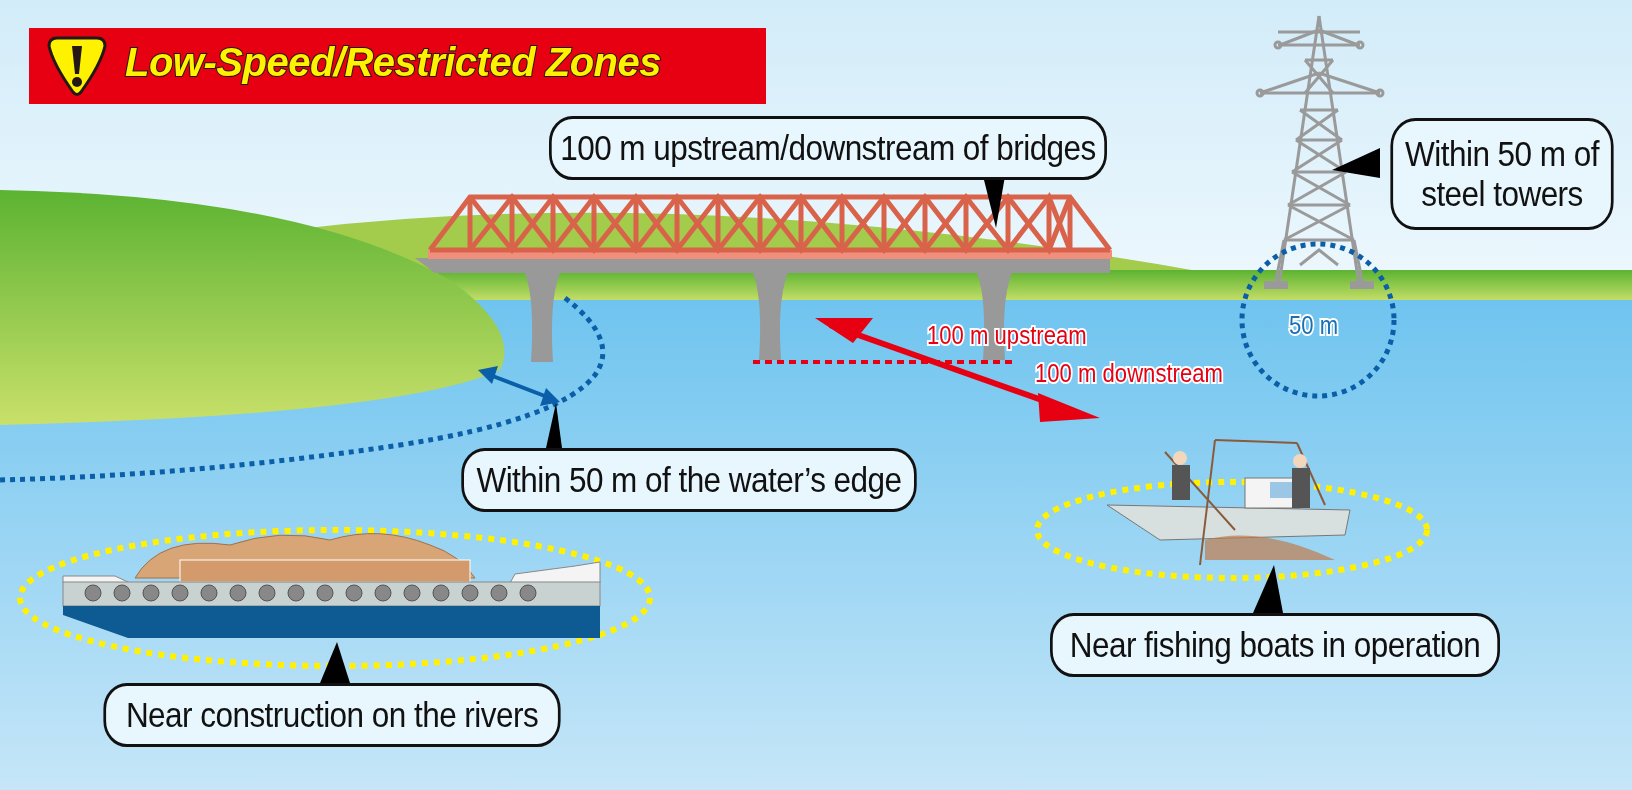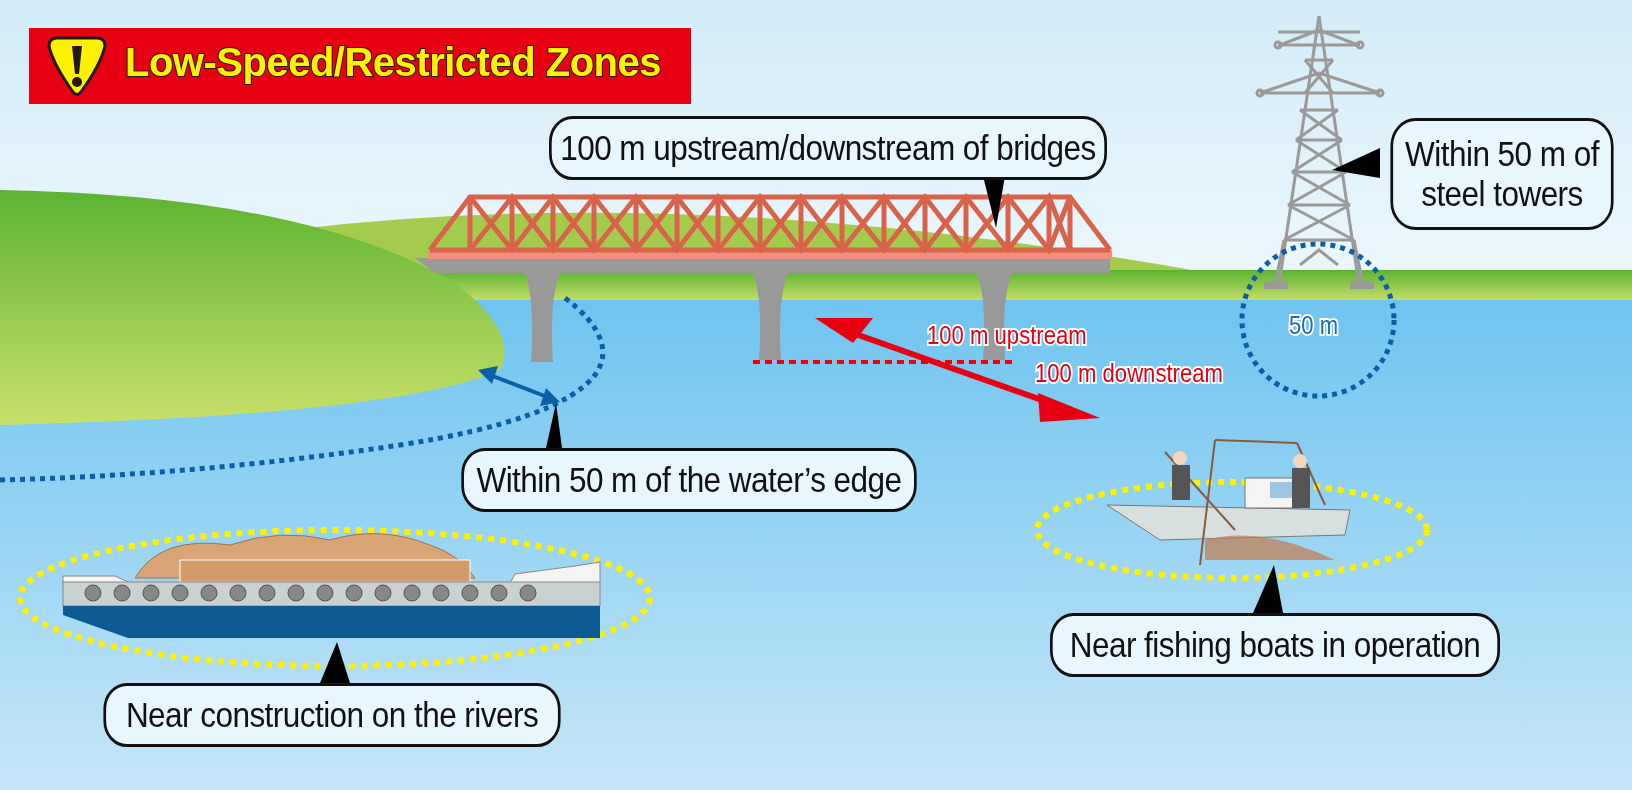--- a/index.html
+++ b/index.html
@@ -1,19 +1,19 @@
 <!DOCTYPE html>
 <html><head>
 <meta charset="utf-8">
 <style>
   html, body { margin: 0; padding: 0; }
   body { width: 1632px; height: 790px; overflow: hidden; background: #cfe9f7; font-family: "Liberation Sans", sans-serif; }
   .stage { position: relative; width: 1632px; height: 790px; overflow: hidden; }
   svg.scene { position: absolute; left: 0; top: 0; }
-  .title-banner { position: absolute; left: 29px; top: 28px; width: 662px; height: 76px; background: #e60012; display: flex; align-items: center; }
+  .title-banner { position: absolute; left: 29px; top: 28px; width: 737px; height: 76px; background: #e60012; display: flex; align-items: center; font-style: italic; }
   .warn { position: absolute; left: 14px; top: 6px; width: 68px; height: 64px; }
   .title-text { position: absolute; left: 96px; top: 12px; font-family: "Liberation Sans", sans-serif; font-weight: bold; font-size: 40px; color: #fff200; letter-spacing: -0.5px; -webkit-text-stroke: 2px #231815; paint-order: stroke fill; white-space: nowrap; }
   .callout { position: absolute; background: #e8f6fd; border: 3px solid #111; border-radius: 26px; box-sizing: border-box; display: flex; align-items: center; justify-content: center; text-align: center; color: #111; font-family: "Liberation Sans", sans-serif; font-size: 35px; letter-spacing: -0.6px; line-height: 40px; white-space: nowrap; transform: scaleX(0.9); transform-origin: center; }
   .lbl-red { position: absolute; font-family: "Liberation Sans", sans-serif; font-size: 26px; color: #e60012; -webkit-text-stroke: 4px #ffffff; paint-order: stroke fill; white-space: nowrap; transform: scaleX(0.85); transform-origin: left; }
   .lbl-blue { position: absolute; font-family: "Liberation Sans", sans-serif; font-size: 26px; color: #1a6fb5; -webkit-text-stroke: 4px #ffffff; paint-order: stroke fill; white-space: nowrap; transform: scaleX(0.85); transform-origin: left; }
 </style>
 </head>
 <body>
 
 <div class="stage">

